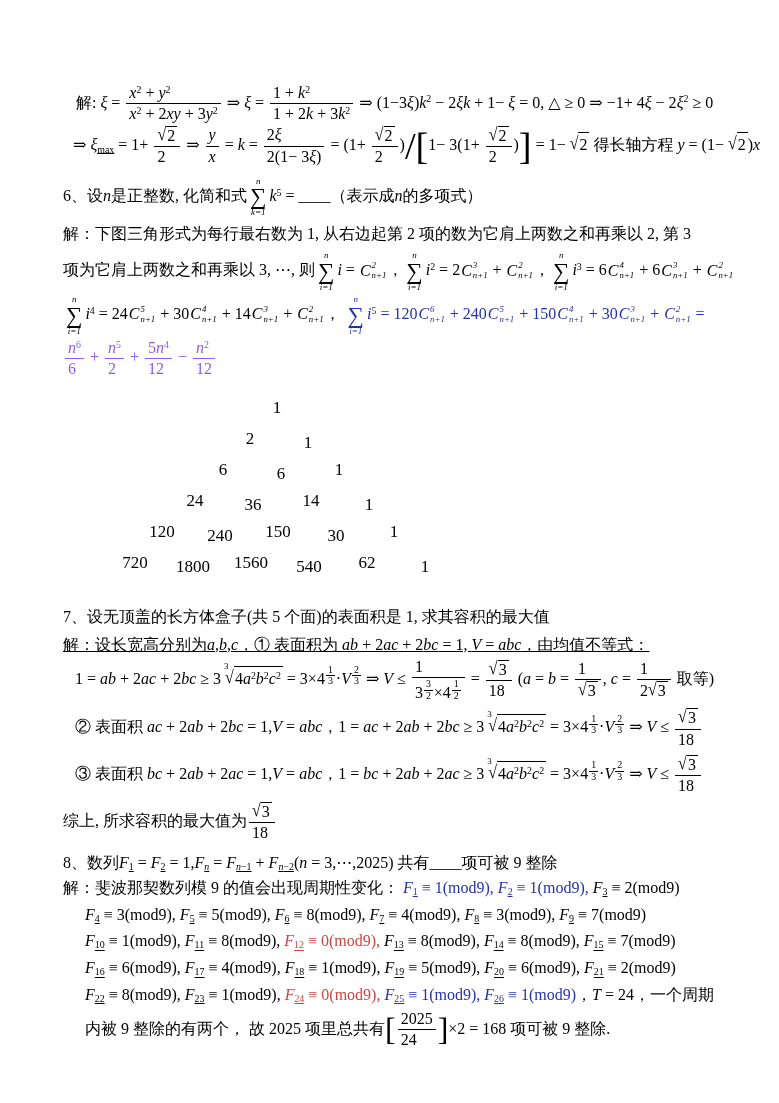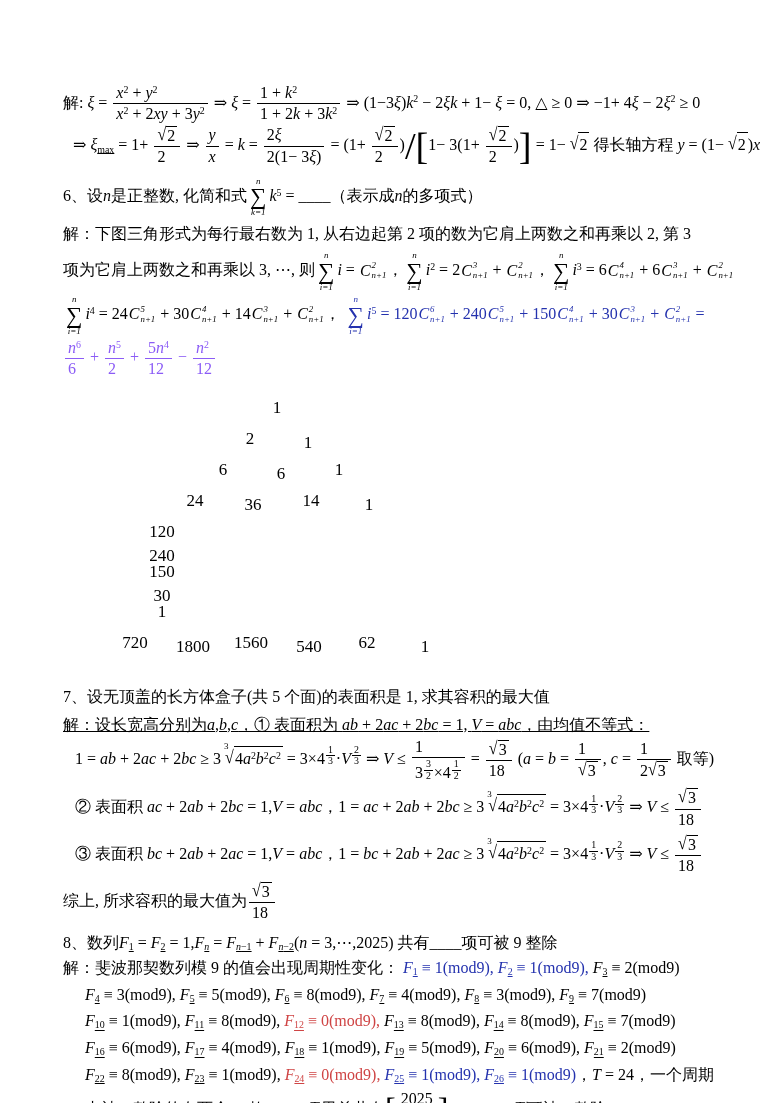--- a/index.html
+++ b/index.html
@@ -35,36 +35,36 @@
   .sum .sig { font-size:23px; line-height:0.95; }
   
   .rad { display:inline-block; white-space:nowrap; position:relative; }
   .rad .sgn { display:inline-block; transform:scaleY(1.12); transform-origin:bottom; }
   .rad .bdy { display:inline-block; border-top:1px solid currentColor; padding:0 2px 0 1px; }
   .rad .idx { position:absolute; top:-6px; left:-1px; font-size:9px; }
   .rad.wi { margin-left:4px; }
   
   .big { display:inline-block; vertical-align:middle; line-height:0.9; font-weight:400; }
   
-  .sol5a { margin-bottom:2px; }
+  .sol5a { margin-bottom:2px;margin-left:13px; }
   .sol5b { padding-left:10px; margin-bottom:10px; }
   .p6t { margin-bottom:4px; }
   .p6a { margin-bottom:6px; }
   .p6b { margin-bottom:2px; }
   .p6c { margin-bottom:2px; }
   .p6d { margin-bottom:0; }
   .triangle { margin:20px 0 32px 0; }
   .tri-row { display:flex; margin-bottom:11px; font-size:17px; }
   .tri-row span { width:58px; text-align:center; display:inline-block; }
   .tri-row span:nth-child(even) { position:relative; top:4px; }
   .tri-row:nth-child(1) { margin-left:185px; }
   .tri-row:nth-child(2) { margin-left:158px; }
   .tri-row:nth-child(3) { margin-left:131px; }
   .tri-row:nth-child(4) { margin-left:103px; }
-  .tri-row:nth-child(5) { margin-left:70px;flex-direction:column; }
+  .tri-row:nth-child(5) { margin-left:70px; }
   .tri-row:nth-child(6) { margin-left:43px; }
   .p7t { margin-bottom:4px; }
   .p7i { margin-bottom:2px;text-decoration:underline; }
   .case { padding-left:12px; margin-bottom:6px; }
   .concl { margin-bottom:8px; }
   .p8t { margin-bottom:2px; }
   .p8l { margin-bottom:2px; line-height:1.55; }
   .ind { padding-left:22px; }
 </style>
 </head>

